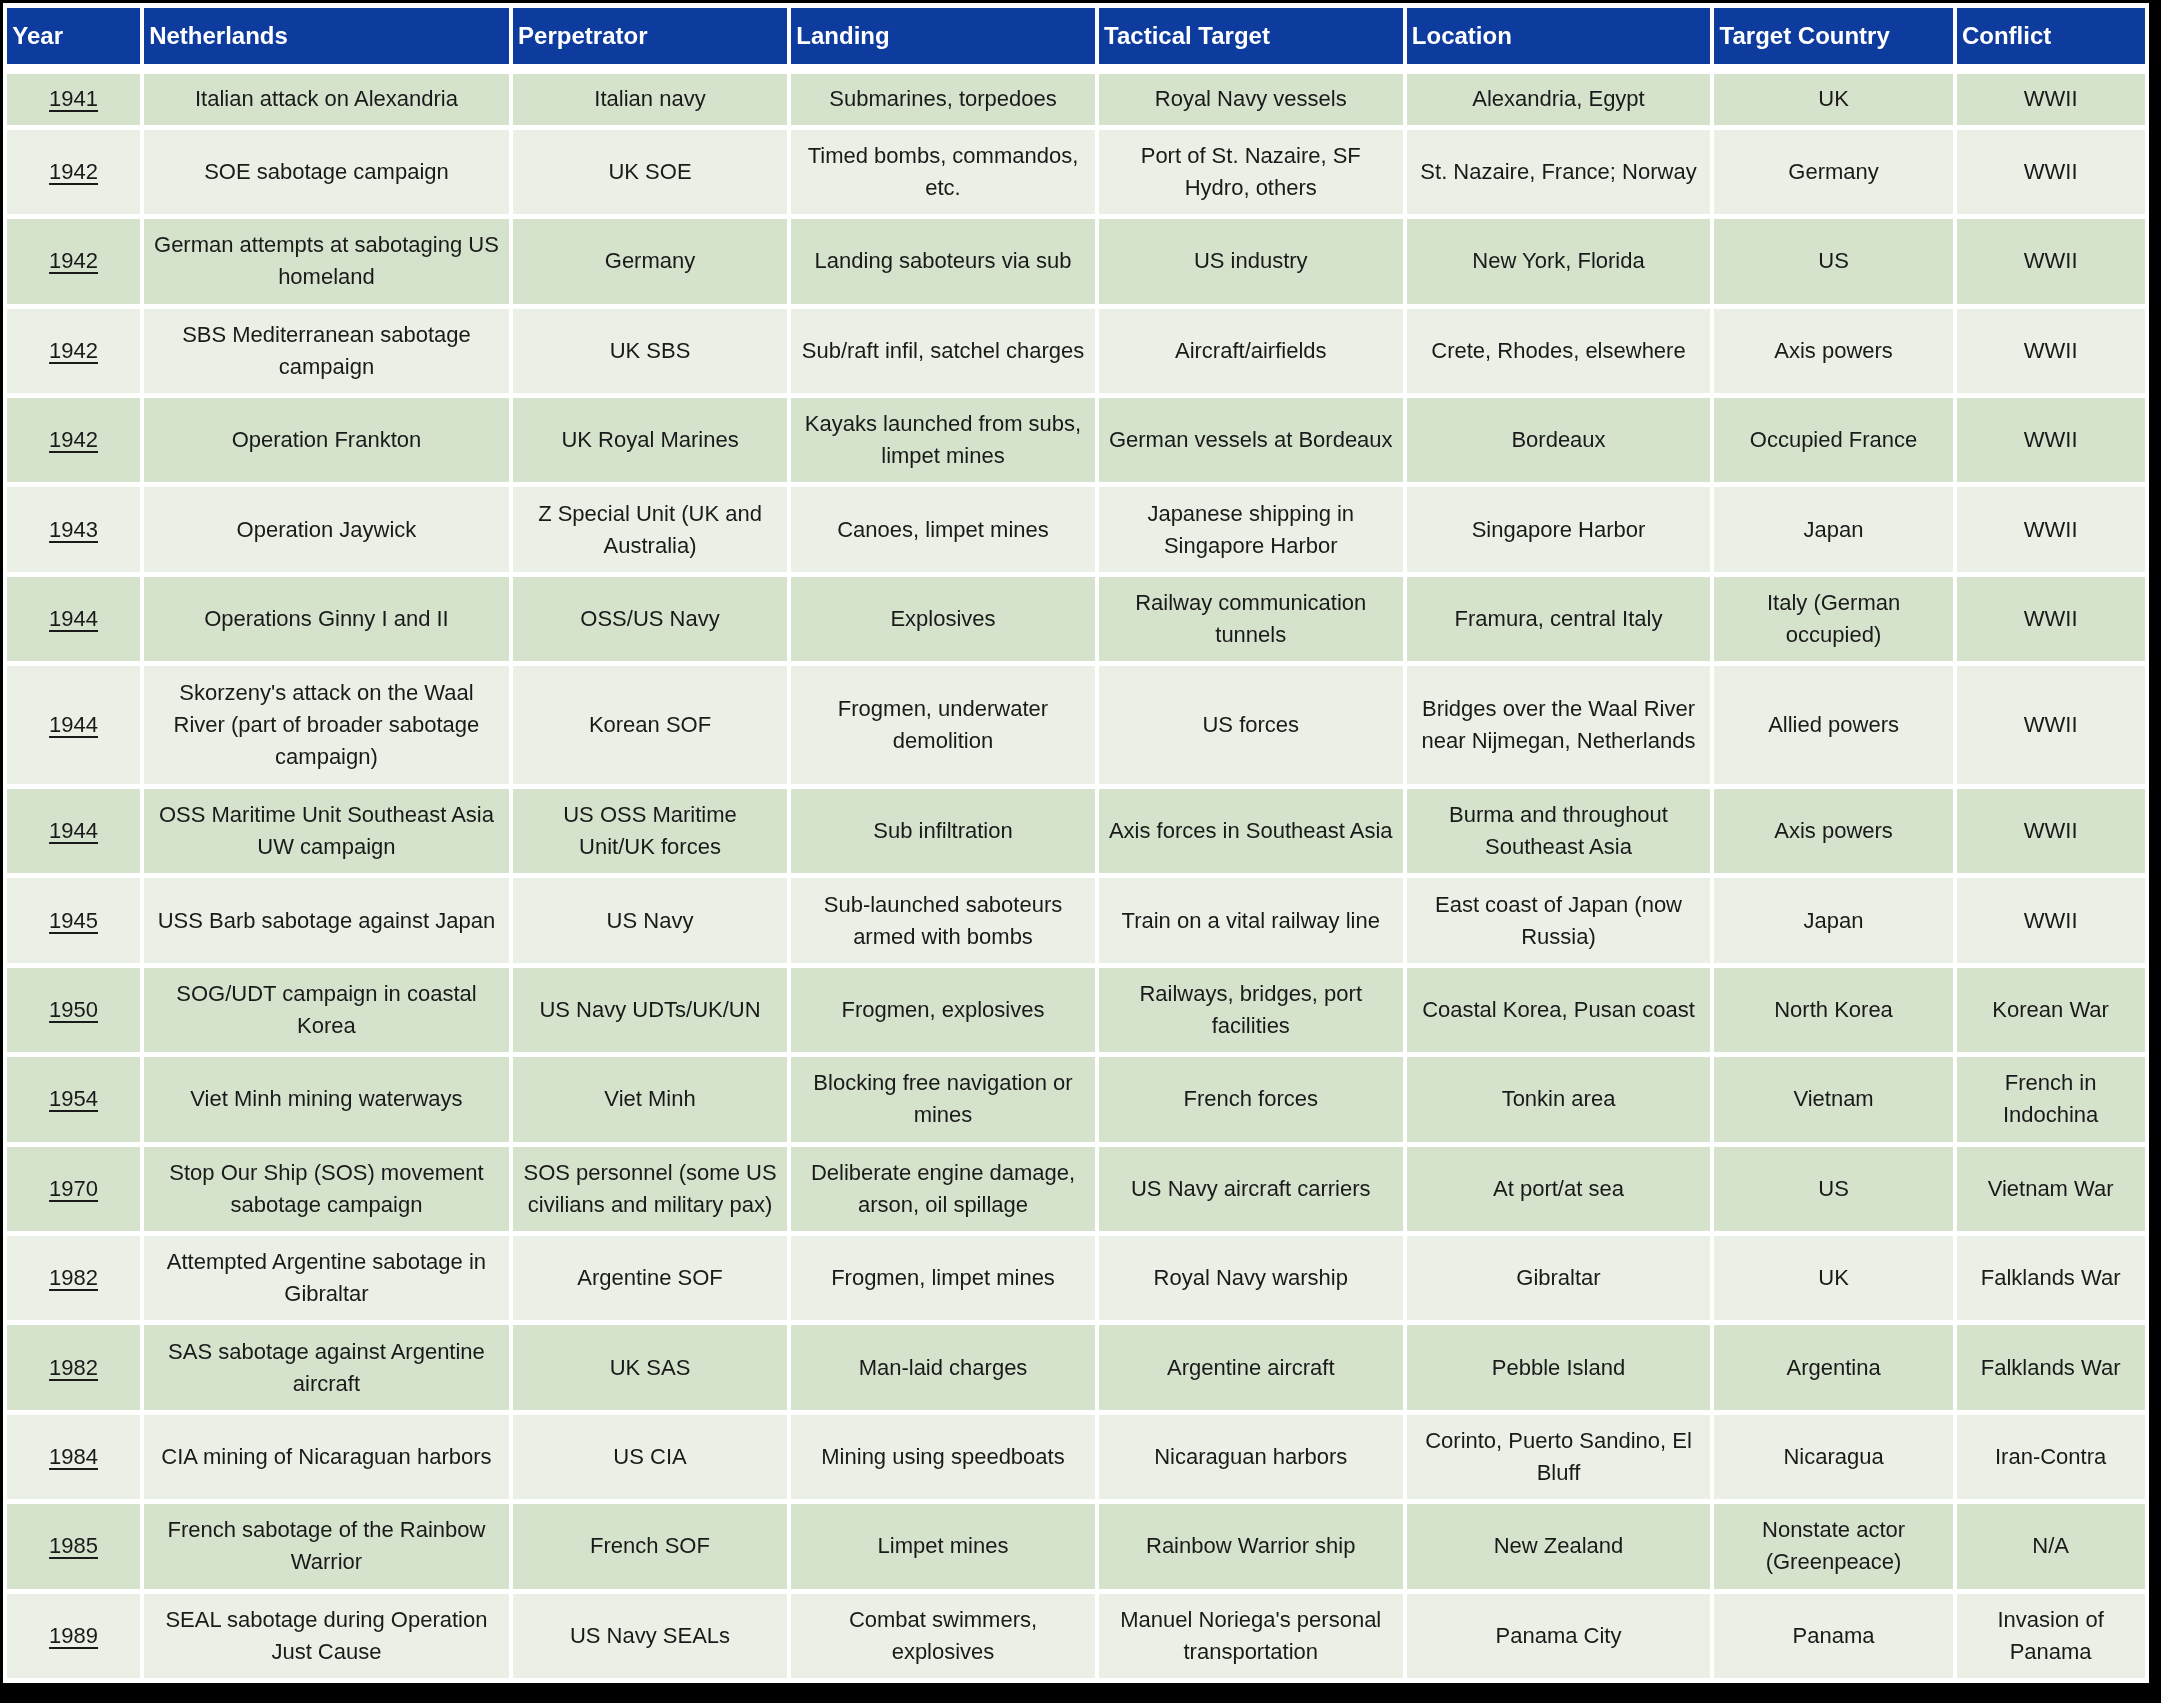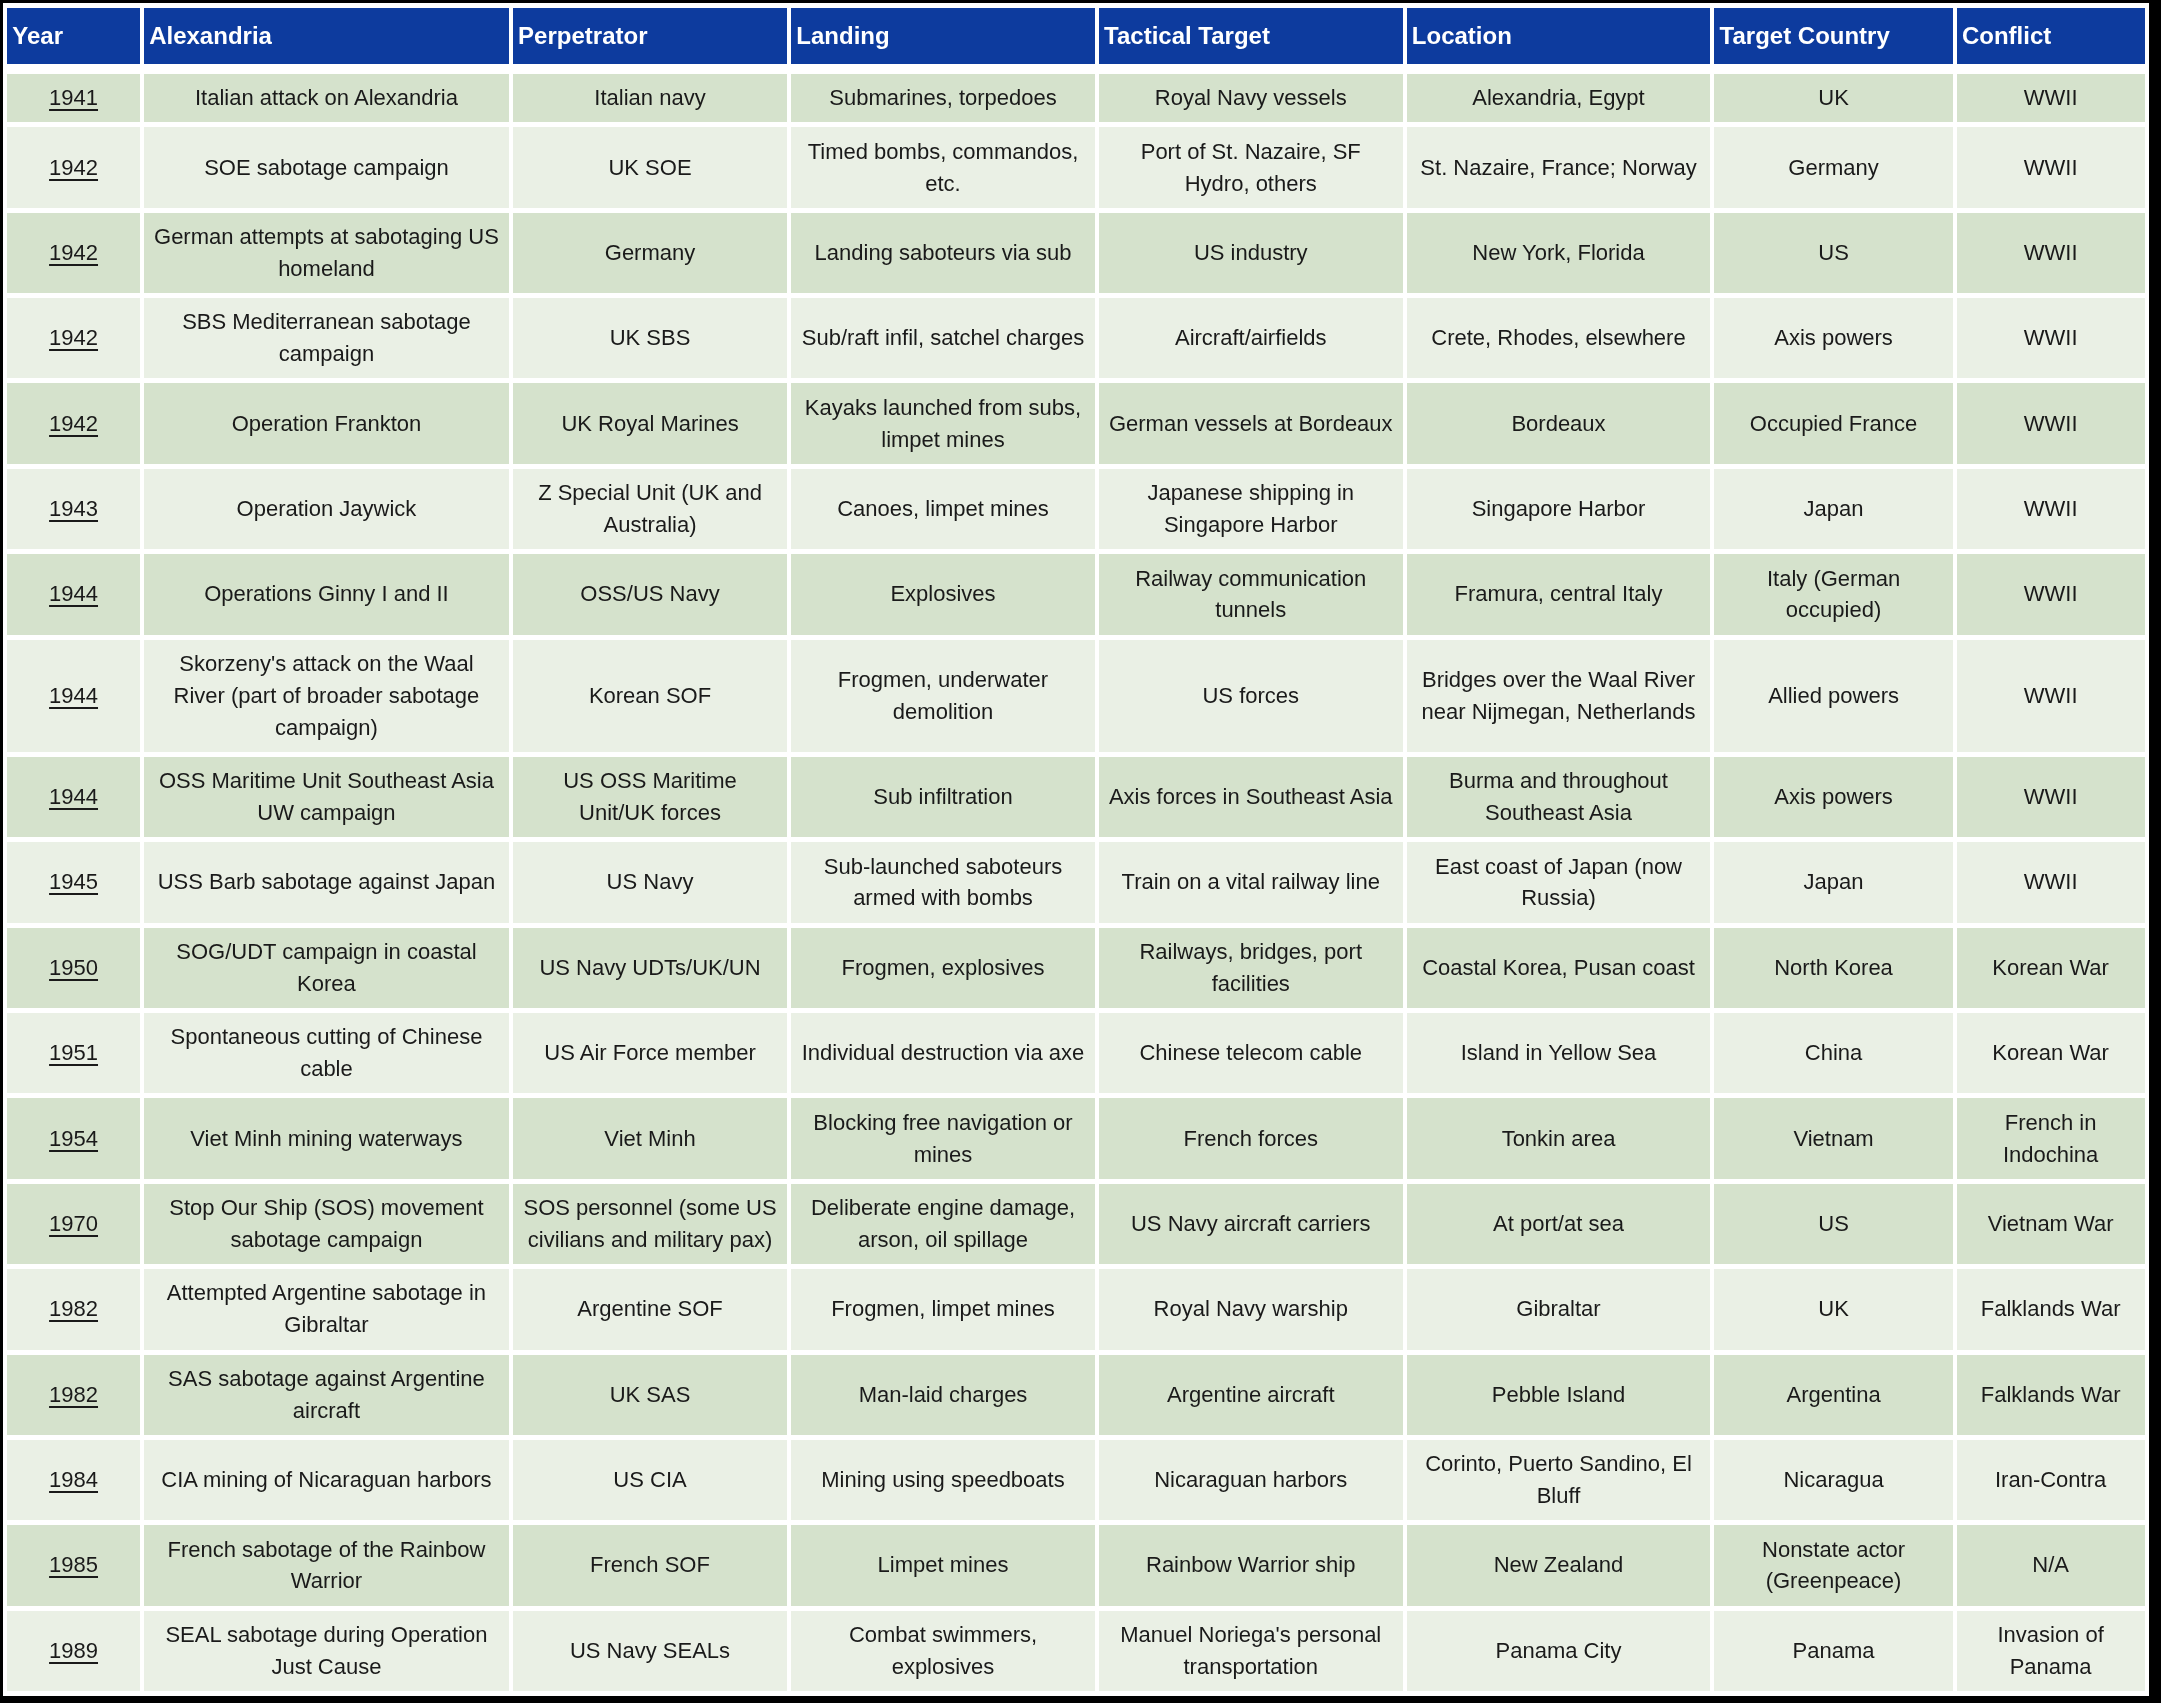--- a/index.html
+++ b/index.html
@@ -66,21 +66,21 @@
       <col style="width:13.0%">
       <col style="width:14.4%">
       <col style="width:14.4%">
       <col style="width:14.4%">
       <col style="width:11.3%">
       <col style="width:8.9%">
     </colgroup>
     <thead>
       <tr>
         <th>Year</th>
-        <th>Alexandria</th>
+        <th>Netherlands</th>
         <th>Perpetrator</th>
         <th>Landing</th>
         <th>Tactical Target</th>
         <th>Location</th>
         <th>Target Country</th>
         <th>Conflict</th>
       </tr>
     </thead>
     <tbody id="tbody">
         <tr class="row-odd">
@@ -186,30 +186,20 @@
         <tr class="row-odd">
           <td class="year-cell">1950</td>
           <td>SOG/UDT campaign in coastal Korea</td>
           <td>US Navy UDTs/UK/UN</td>
           <td>Frogmen, explosives</td>
           <td>Railways, bridges, port facilities</td>
           <td>Coastal Korea, Pusan coast</td>
           <td>North Korea</td>
           <td>Korean War</td>
         </tr>
-        <tr class="row-even">
-          <td class="year-cell">1951</td>
-          <td>Spontaneous cutting of Chinese cable</td>
-          <td>US Air Force member</td>
-          <td>Individual destruction via axe</td>
-          <td>Chinese telecom cable</td>
-          <td>Island in Yellow Sea</td>
-          <td>China</td>
-          <td>Korean War</td>
-        </tr>
         <tr class="row-odd">
           <td class="year-cell">1954</td>
           <td>Viet Minh mining waterways</td>
           <td>Viet Minh</td>
           <td>Blocking free navigation or mines</td>
           <td>French forces</td>
           <td>Tonkin area</td>
           <td>Vietnam</td>
           <td>French in Indochina</td>
         </tr>

